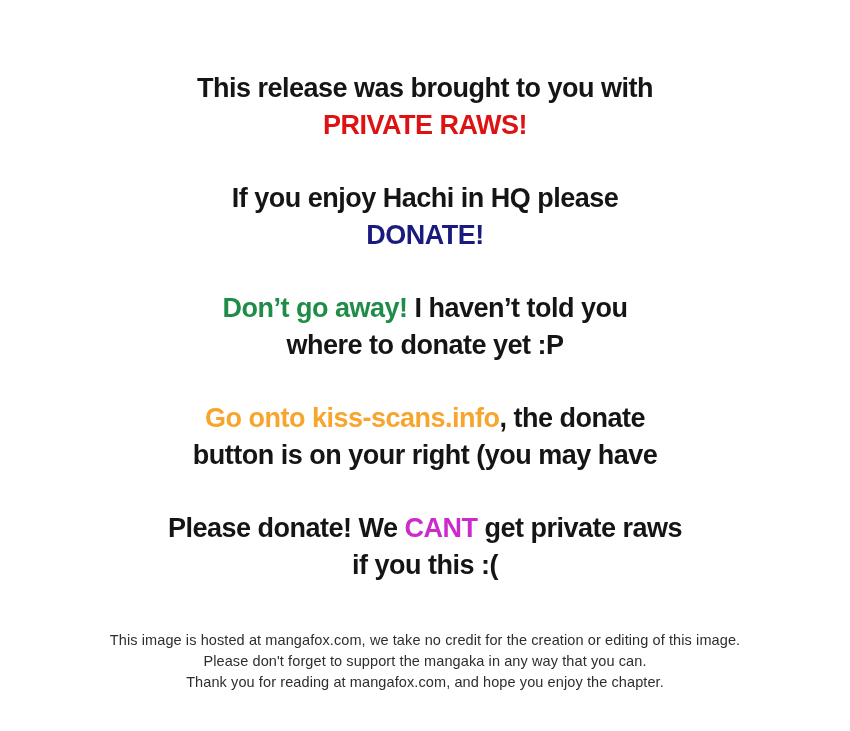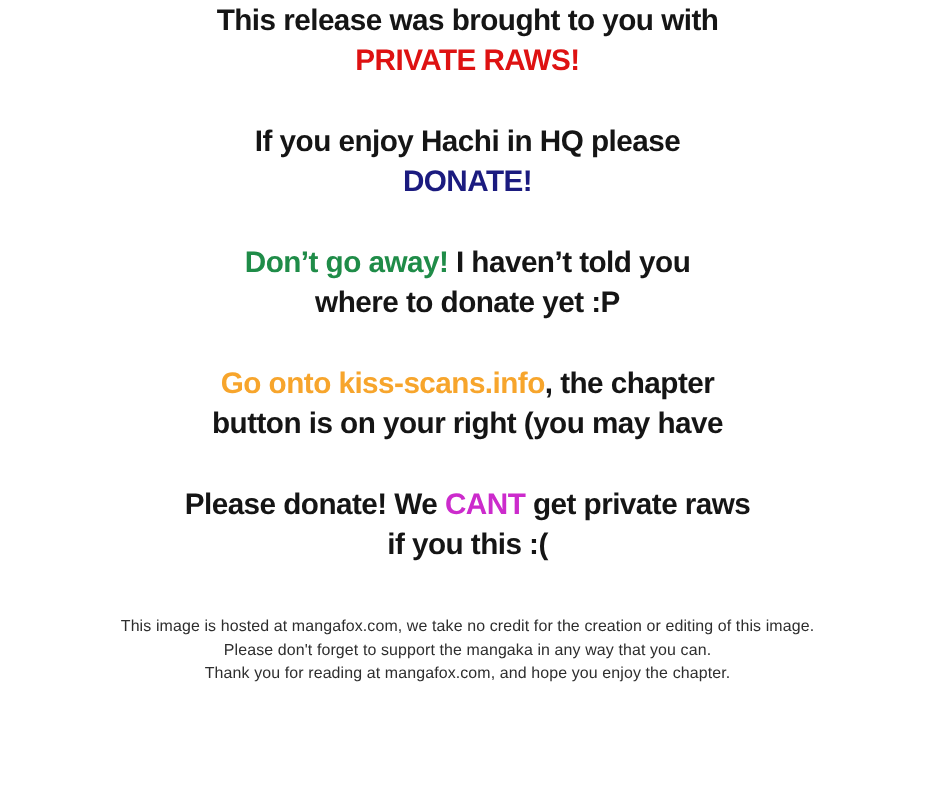--- a/index.html
+++ b/index.html
@@ -9,20 +9,21 @@
   body {
     width: 850px;
     height: 731px;
     background: #ffffff;
     overflow: hidden;
   }
   .page {
     width: 100%;
     height: 100%;
     box-sizing: border-box;
+    padding-top: 70px;
   }
   .credits {
     text-align: center;
     font-family: "Liberation Sans", sans-serif;
     font-weight: bold;
     font-size: 27px;
     line-height: 37px;
     letter-spacing: -0.5px;
     color: var(--text-black, #151515);
   }
@@ -58,21 +59,21 @@
 <main class="page">
 
   <section class="credits">
 
     <p class="block"><span class="ink">This release was brought to you with</span><br><span class="red">PRIVATE RAWS!</span></p>
 
     <p class="block"><span class="ink">If you enjoy Hachi in HQ please</span><br><span class="navy">DONATE!</span></p>
 
     <p class="block"><span class="green">Don’t go away!</span><span class="ink"> I haven’t told you</span><br><span class="ink">where to donate yet :P</span></p>
 
-    <p class="block"><span class="orange">Go onto kiss-scans.info</span><span class="ink">, the chapter</span><br><span class="ink">button is on your right (you may have</span><br></p>
+    <p class="block"><span class="orange">Go onto kiss-scans.info</span><span class="ink">, the donate</span><br><span class="ink">button is on your right (you may have</span><br></p>
 
     <p class="block last"><span class="ink">Please donate! We </span><span class="magenta">CANT</span><span class="ink"> get private raws</span><br><span class="ink">if you this :(</span></p>
 
   </section>
 
   <footer class="host-note">
     <p>This image is hosted at mangafox.com, we take no credit for the creation or editing of this image.</p>
     <p>Please don't forget to support the mangaka in any way that you can.</p>
     <p>Thank you for reading at mangafox.com, and hope you enjoy the chapter.</p>
   </footer>

